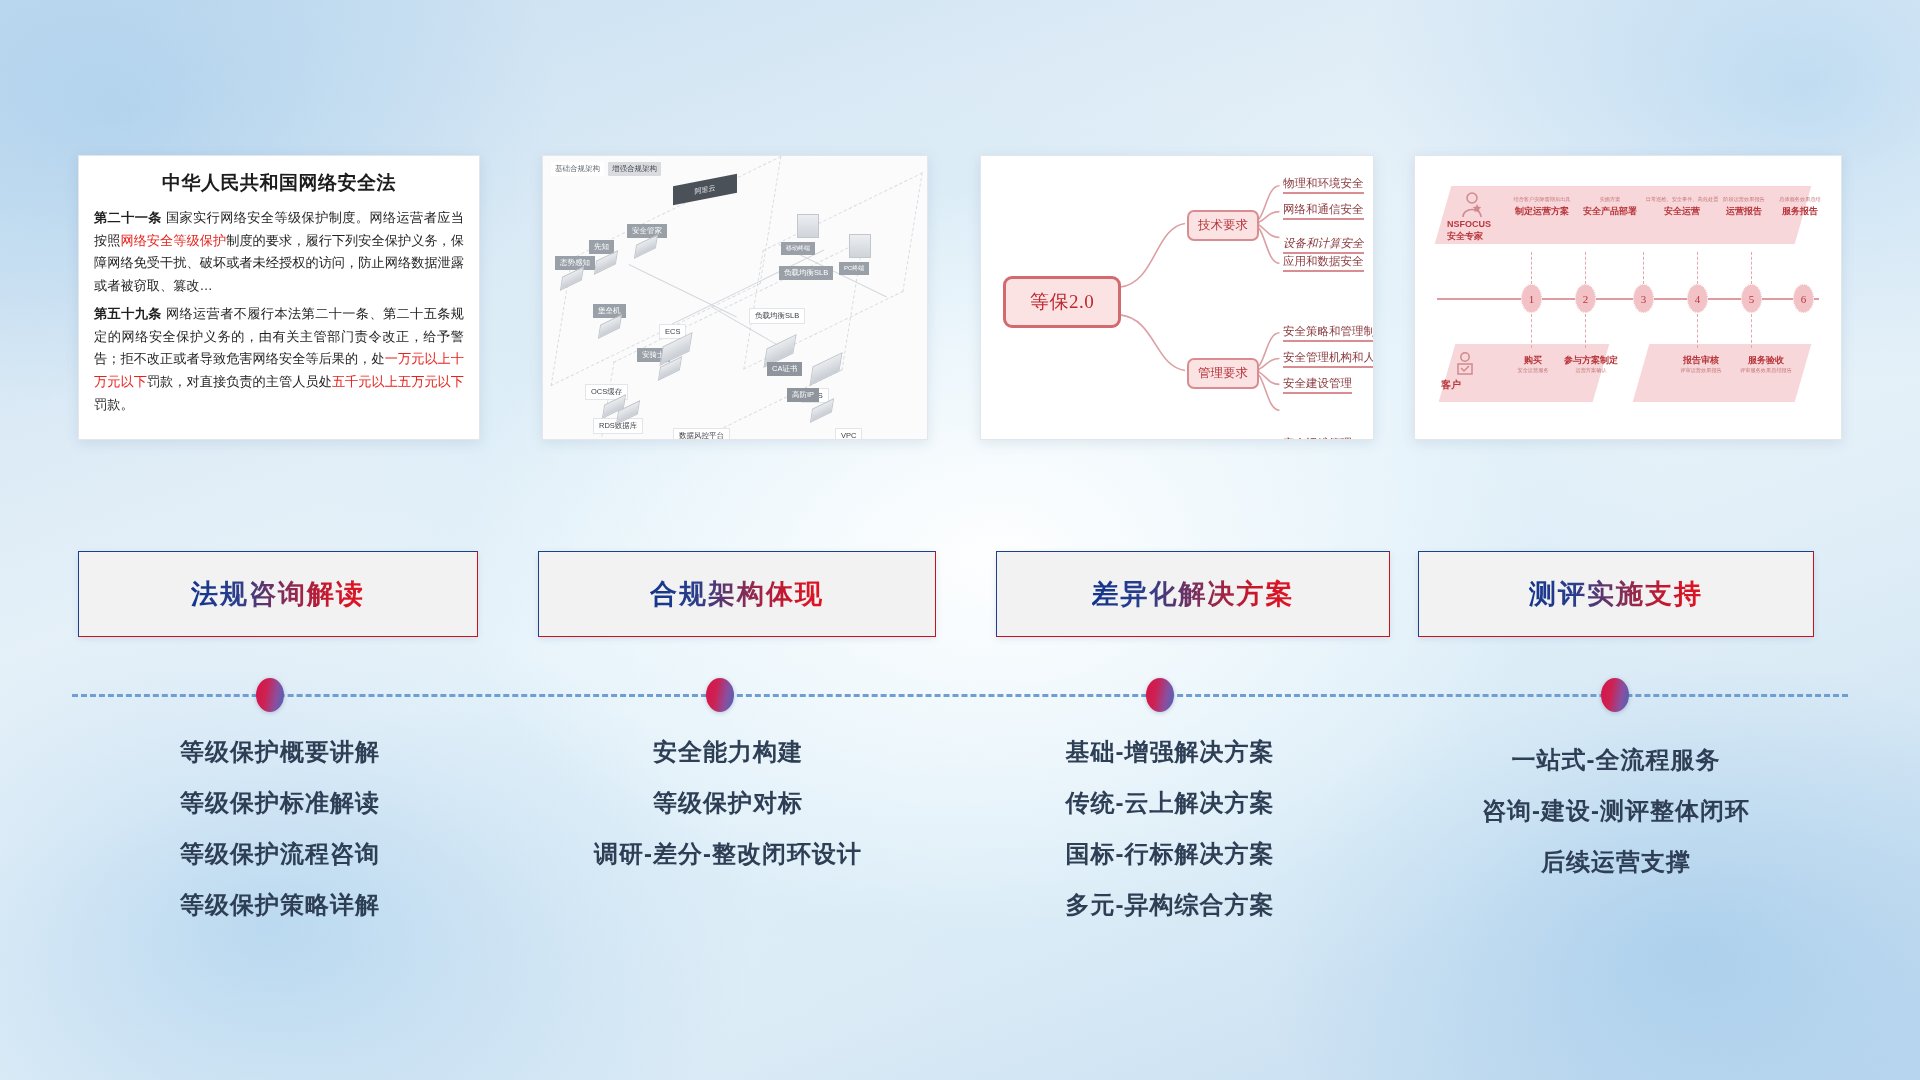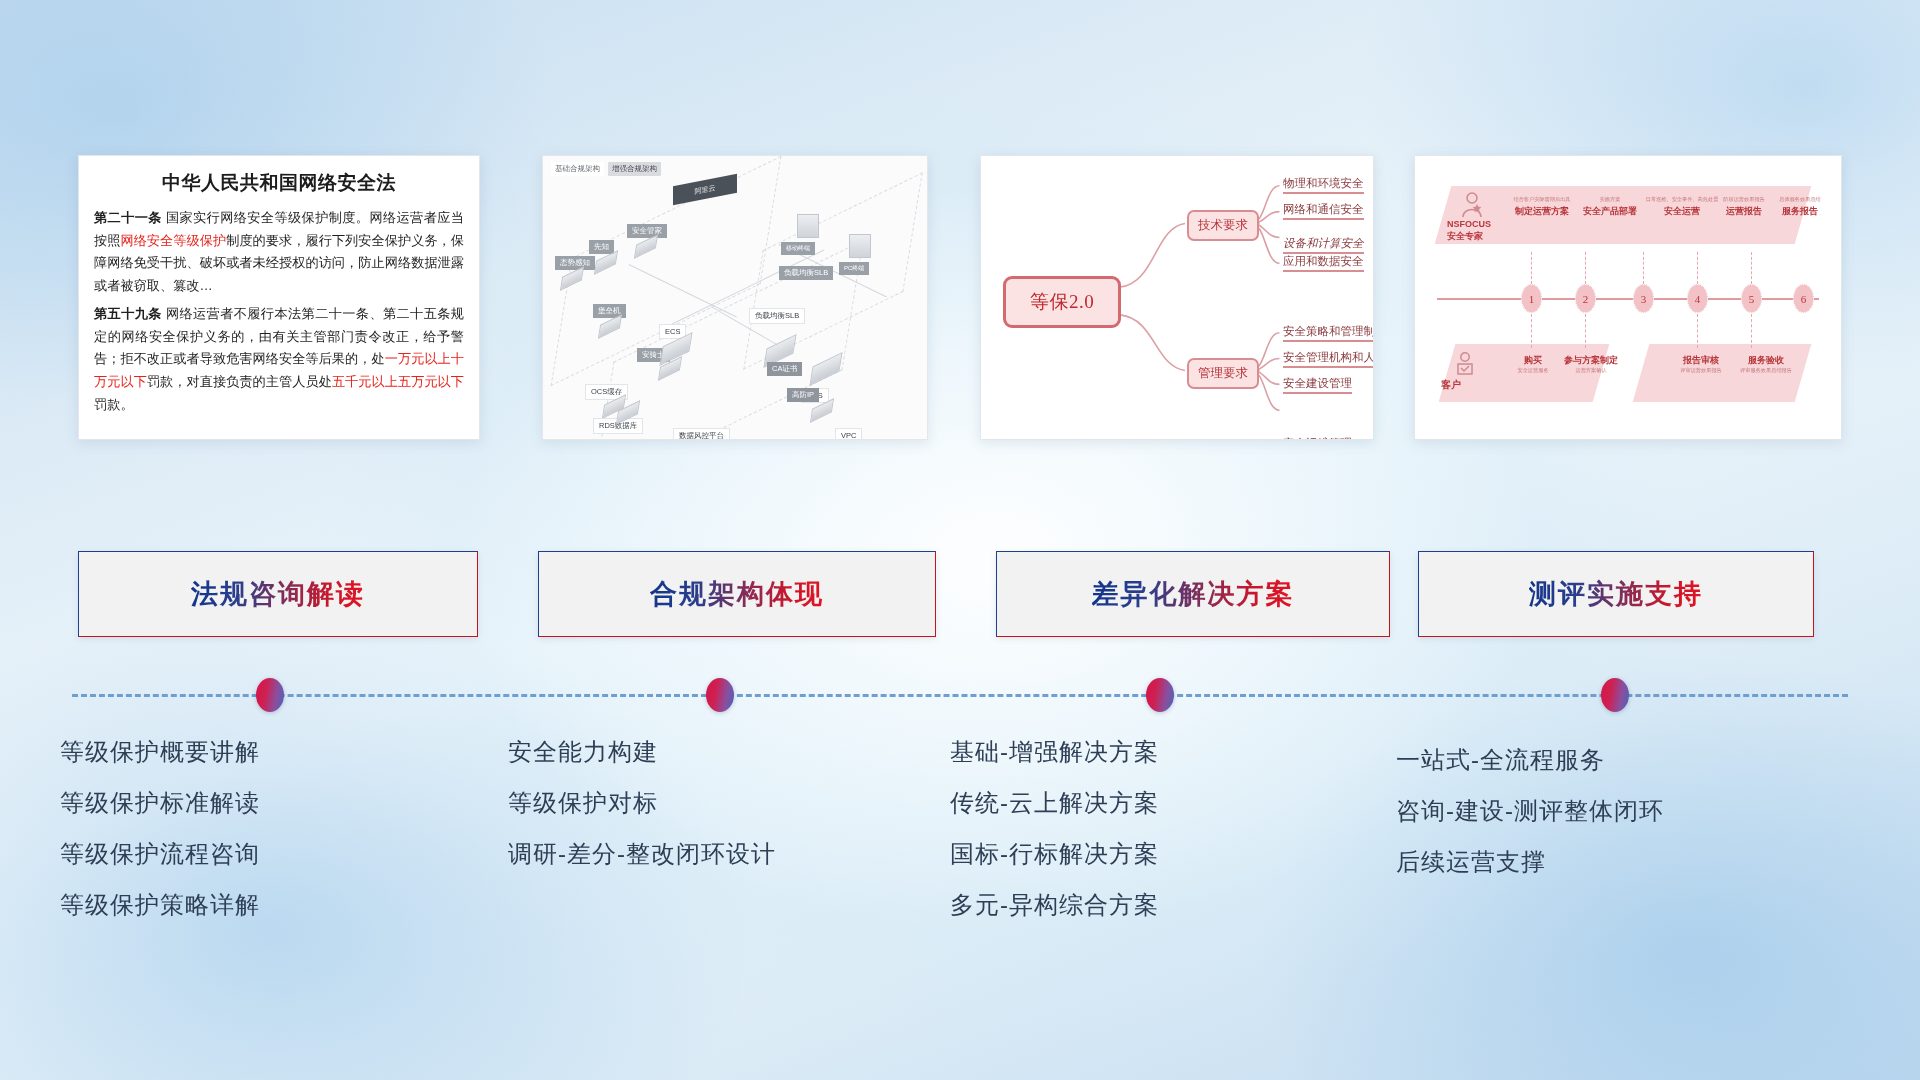--- a/index.html
+++ b/index.html
@@ -134,21 +134,21 @@
     background:linear-gradient(100deg,#d4134a 0%,#cf2050 35%,#8a4fa0 70%,#4a63b5 100%);
     box-shadow:0 1px 4px rgba(40,60,110,0.25);
   }
   .dot.d1 { left:256px; }
   .dot.d2 { left:706px; }
   .dot.d3 { left:1146px; }
   .dot.d4 { left:1601px; }
 
   
   .lists { position:absolute; left:0; top:0; width:1920px; }
-  .lcol { position:absolute; top:740px; text-align:left; }
+  .lcol { position:absolute; top:740px; text-align:center;font-weight:bold; }
   .lcol.l1 { left:60px;   width:440px; }
   .lcol.l2 { left:508px;  width:440px; }
   .lcol.l3 { left:950px;  width:440px; }
   .lcol.l4 { left:1396px; width:440px; top:748px; }
   .lcol div {
     font-size:24px; color:#2d3e55; line-height:1; margin-bottom:27px;
     letter-spacing:1px; white-space:nowrap;
   }
 </style>
 </head>

